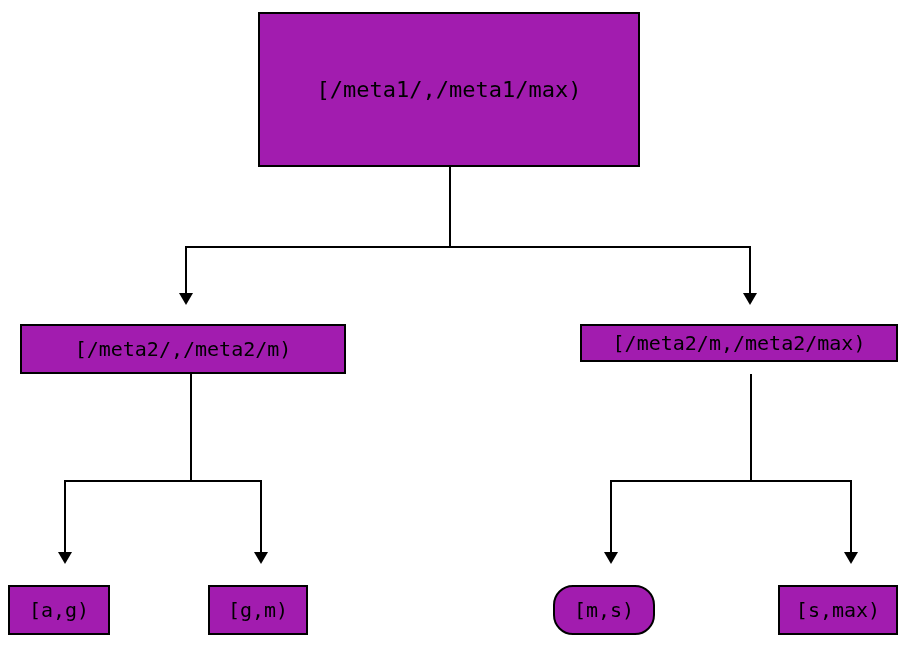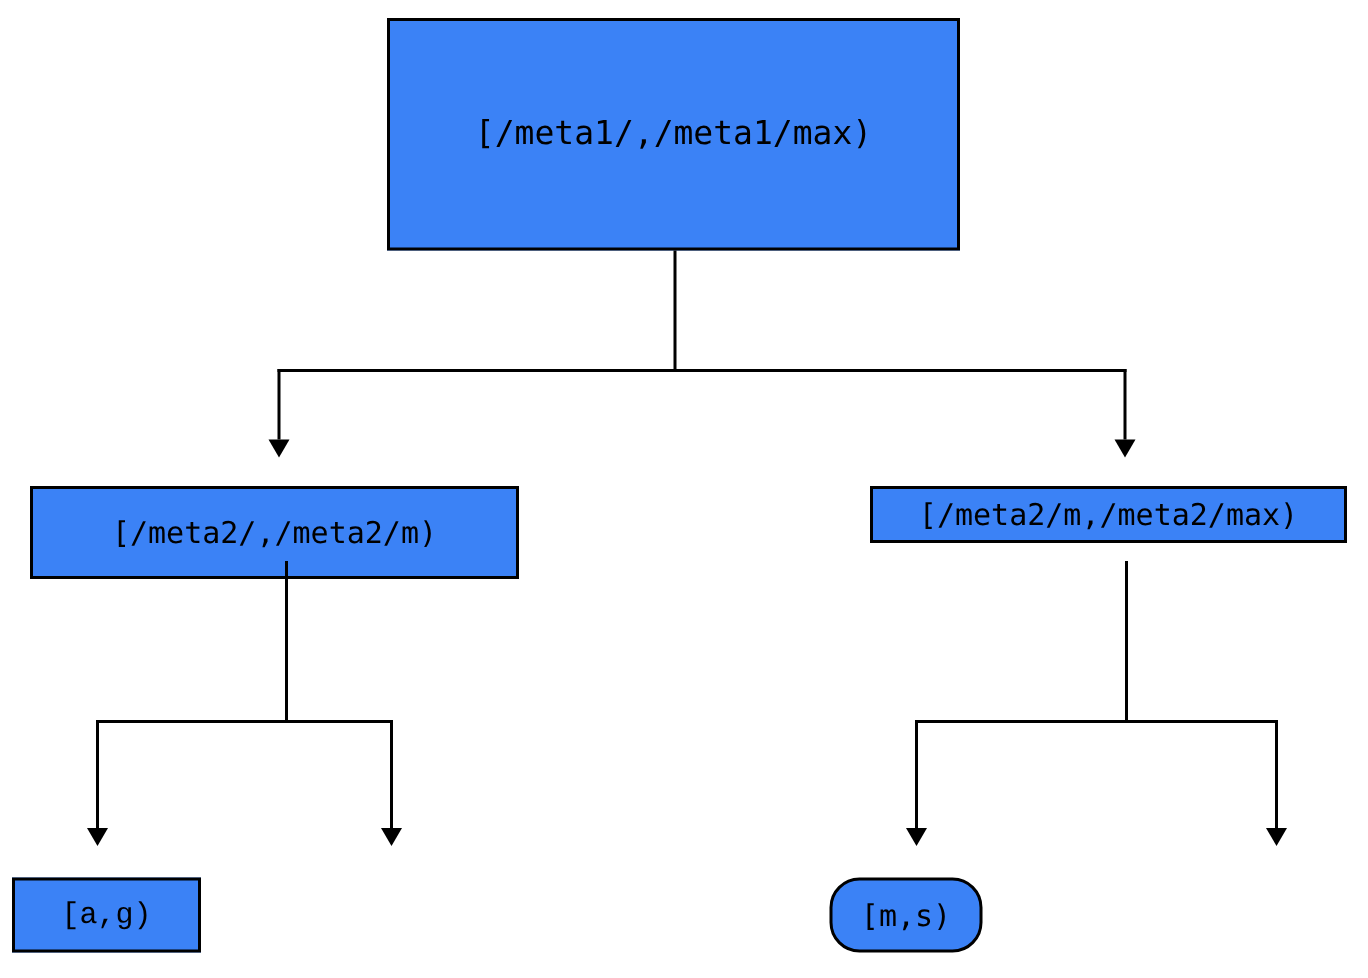--- a/index.html
+++ b/index.html
@@ -14,55 +14,55 @@
     position: relative;
     width: 912px;
     height: 652px;
     background: #ffffff;
     overflow: hidden;
   }
   .node {
     position: absolute;
     box-sizing: border-box;
     border: 2px solid #000000;
-    background: #3b82f6;
+    background: #a21caf;
     display: flex;
     align-items: center;
     justify-content: center;
     color: #000000;
     font-family: "DejaVu Sans Mono", monospace;
     white-space: pre;
   }
   .node-root {
     left: 258px;
     top: 12px;
     width: 382px;
     height: 155px;
     font-size: 22px;
   }
   .node-mid-left {
     left: 20px;
     top: 324px;
     width: 326px;
-    height: 62px;
+    height: 50px;
     font-size: 20px;
   }
   .node-mid-right {
     left: 580px;
     top: 324px;
     width: 318px;
     height: 38px;
     font-size: 20px;
   }
   .node-leaf {
     top: 585px;
     height: 50px;
     font-size: 20px;
   }
-  .leaf-ag   { left: 8px;   width: 126px; font-family: Liberation Mono, monospace; }
+  .leaf-ag   { left: 8px;   width: 102px; }
   .leaf-gm   { left: 208px; width: 100px; }
   .leaf-ms   { left: 553px; width: 102px; border-radius: 20px; }
   .leaf-smax { left: 778px; width: 120px; }
 
   .edge-line {
     position: absolute;
     background: #000000;
   }
   .edge-v { width: 2px; }
   .edge-h { height: 2px; }
@@ -101,15 +101,17 @@
   <div class="arrowhead" style="left:254px; top:552px;"></div>
 
   <div class="edge-line edge-v" style="left:750px; top:374px; height:107px;"></div>
   <div class="edge-line edge-h" style="left:610px; top:480px; width:242px;"></div>
   <div class="edge-line edge-v" style="left:610px; top:480px; height:72px;"></div>
   <div class="arrowhead" style="left:604px; top:552px;"></div>
   <div class="edge-line edge-v" style="left:850px; top:480px; height:72px;"></div>
   <div class="arrowhead" style="left:844px; top:552px;"></div>
 
   <div class="node node-leaf leaf-ag">[a,g)</div>
+  <div class="node node-leaf leaf-gm">[g,m)</div>
   <div class="node node-leaf leaf-ms">[m,s)</div>
+  <div class="node node-leaf leaf-smax">[s,max)</div>
 
 </div>
 
 </body></html>

